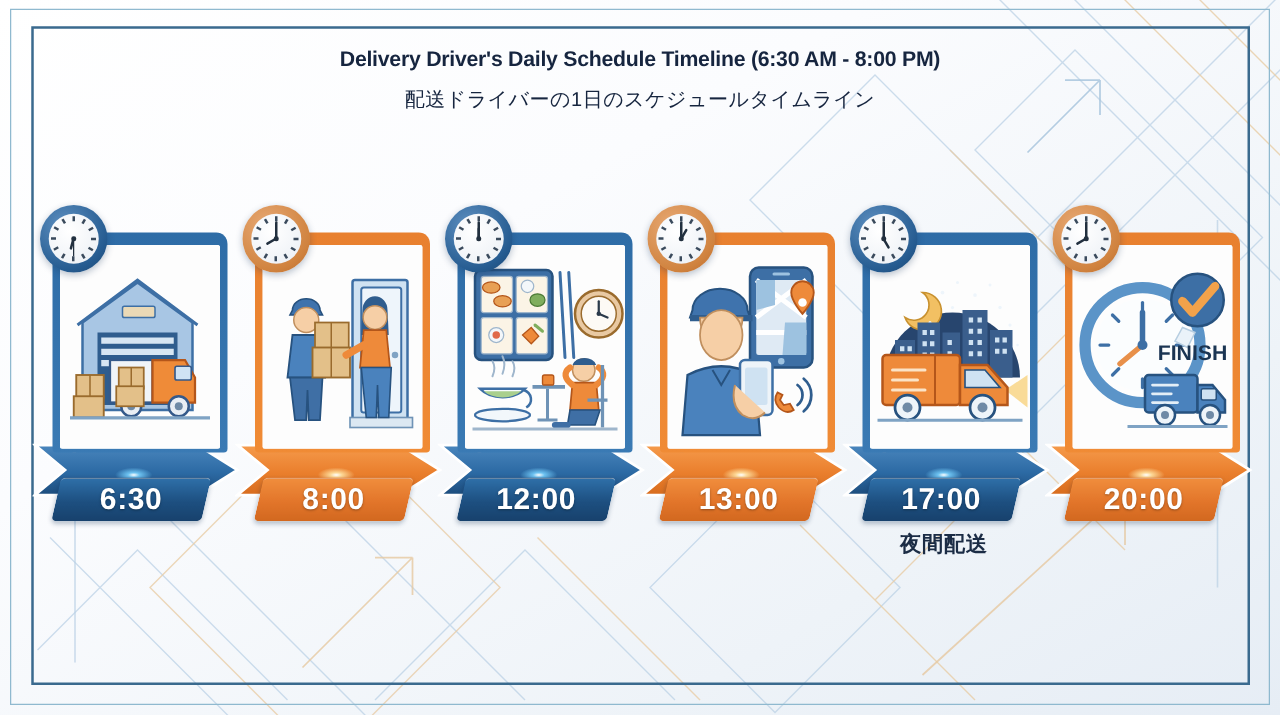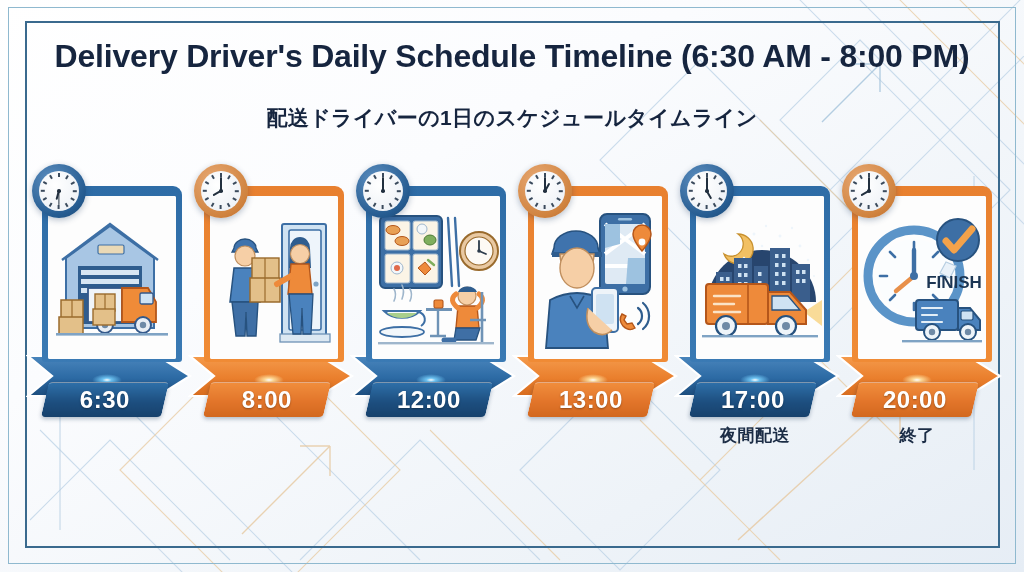--- a/index.html
+++ b/index.html
@@ -17,23 +17,23 @@
   .bg-svg { position:absolute; inset:0; width:1024px; height:572px; pointer-events:none; }
 
   
   .frame-outer { position:absolute; left:8px; top:7px; right:8px; bottom:8px;
                  border:1.5px solid #8fb9cf; }
   .frame-inner { position:absolute; left:25px; top:21px; right:24px; bottom:24px;
                  border:2px solid #3a6a8e; }
 
   
   .header { position:absolute; left:0; top:38px; width:1024px; text-align:center; }
-  .title { font-size:32px; font-weight:bold; color:#16253f; letter-spacing:-0.2px;
+  .title { font-size:17px; font-weight:bold; color:#16253f; letter-spacing:-0.2px;
            white-space:nowrap; }
-  .subtitle { margin-top:29px; font-size:21px; font-weight:bold; color:#16253f;
+  .subtitle { margin-top:12px; font-size:16px; font-weight:normal; color:#16253f;
               letter-spacing:0.4px; white-space:nowrap; }
 
   
   .timeline { position:absolute; left:26px; top:160px; width:972px; height:300px;
               display:flex; }
   .step { position:relative; width:162px; height:300px; }
 
   
   .clock-wrap { position:absolute; left:6px; top:4px; width:54px; height:54px; z-index:6; }
   .clock-stem { position:absolute; left:32px; top:52px; width:2.5px; height:150px;
@@ -662,17 +662,16 @@
             <div class="hand-h" style="transform:rotate(240deg)"></div>
             <div class="hand-m" style="transform:rotate(0deg)"></div>
             <div class="pin"></div>
           </div>
         </div>
       </div>
 
       <div class="badge orange">
         <div class="badge-txt">20:00</div>
       </div>
-      <div class="caption">終了</div>
     </div>
 
   </div>
 </div>
 
 </body></html>

